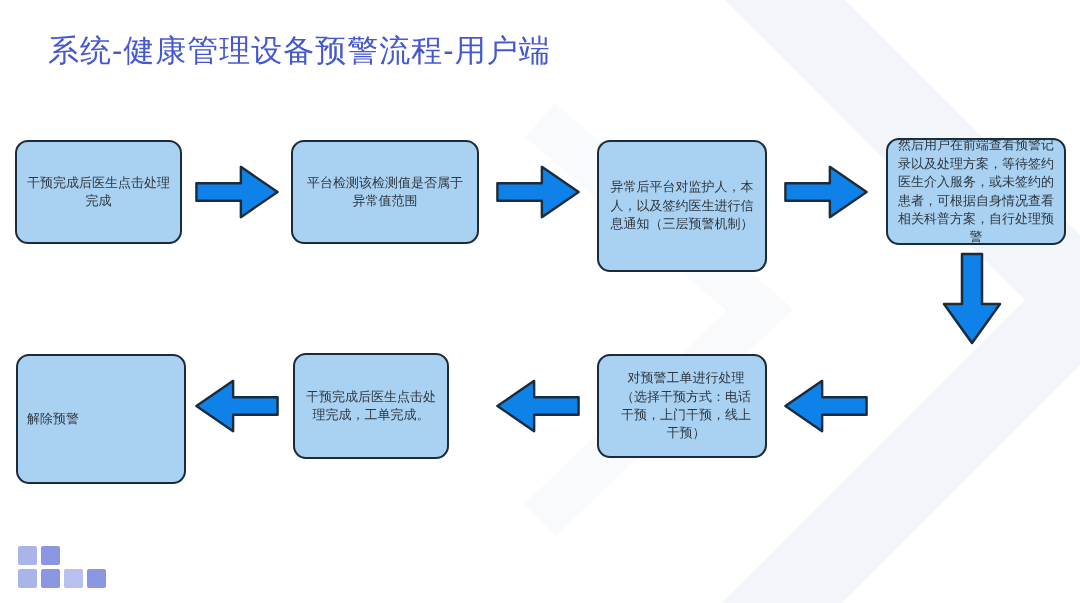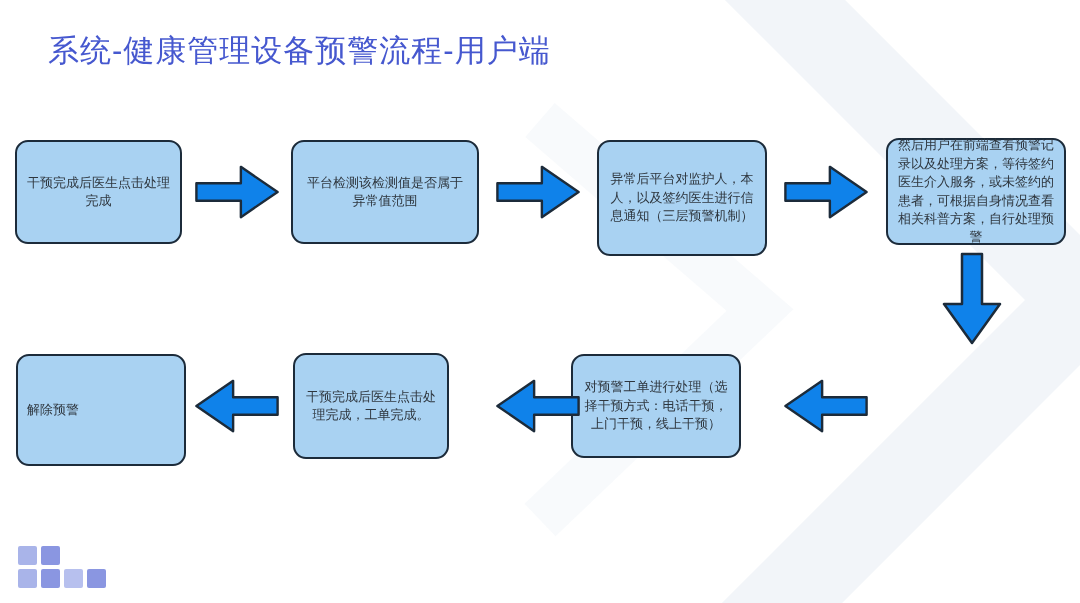--- a/index.html
+++ b/index.html
@@ -38,26 +38,26 @@
   }
   .arrow{position:absolute;}
   .arrow polygon{fill:var(--arrow-fill);stroke:var(--arrow-stroke);stroke-width:2.5;stroke-linejoin:round;}
   .deco-square{position:absolute;width:19px;height:19px;border-radius:2px;display:block;}
   .tone-light{background:var(--deco-light);}
   .tone-dark{background:var(--deco-dark);}
   .tone-lighter{background:var(--deco-lighter);}
   
   .b1{left:15px;top:140px;width:167px;height:104px;}
   .b2{left:291px;top:140px;width:188px;height:104px;}
-  .b3{left:597px;top:140px;width:170px;height:116px;font-family:Liberation Serif, serif;}
+  .b3{left:597px;top:140px;width:170px;height:132px;font-family:Liberation Serif, serif;}
   .b4{left:886px;top:138px;width:180px;height:107px;}
   .b5{left:886px;top:353px;width:180px;height:105px;}
-  .b6{left:571px;top:354px;width:170px;height:104px;}
+  .b6{left:597px;top:354px;width:170px;height:104px;padding-left:17px;}
   .b7{left:293px;top:353px;width:156px;height:106px;}
-  .b8{left:16px;top:354px;width:170px;height:112px;}
+  .b8{left:16px;top:354px;width:170px;height:130px;}
 </style>
 </head>
 <body>
 
 <div class="stage">
 
   <svg class="watermark" width="1080" height="603" viewBox="0 0 1080 603" aria-hidden="true">
     <polyline points="705,-80 1085,300 705,680" fill="none" stroke="var(--watermark)" stroke-width="85"></polyline>
     <polyline points="540,120 760,310 540,520" fill="none" stroke="var(--watermark)" stroke-width="45" opacity="0.55"></polyline>
   </svg>

